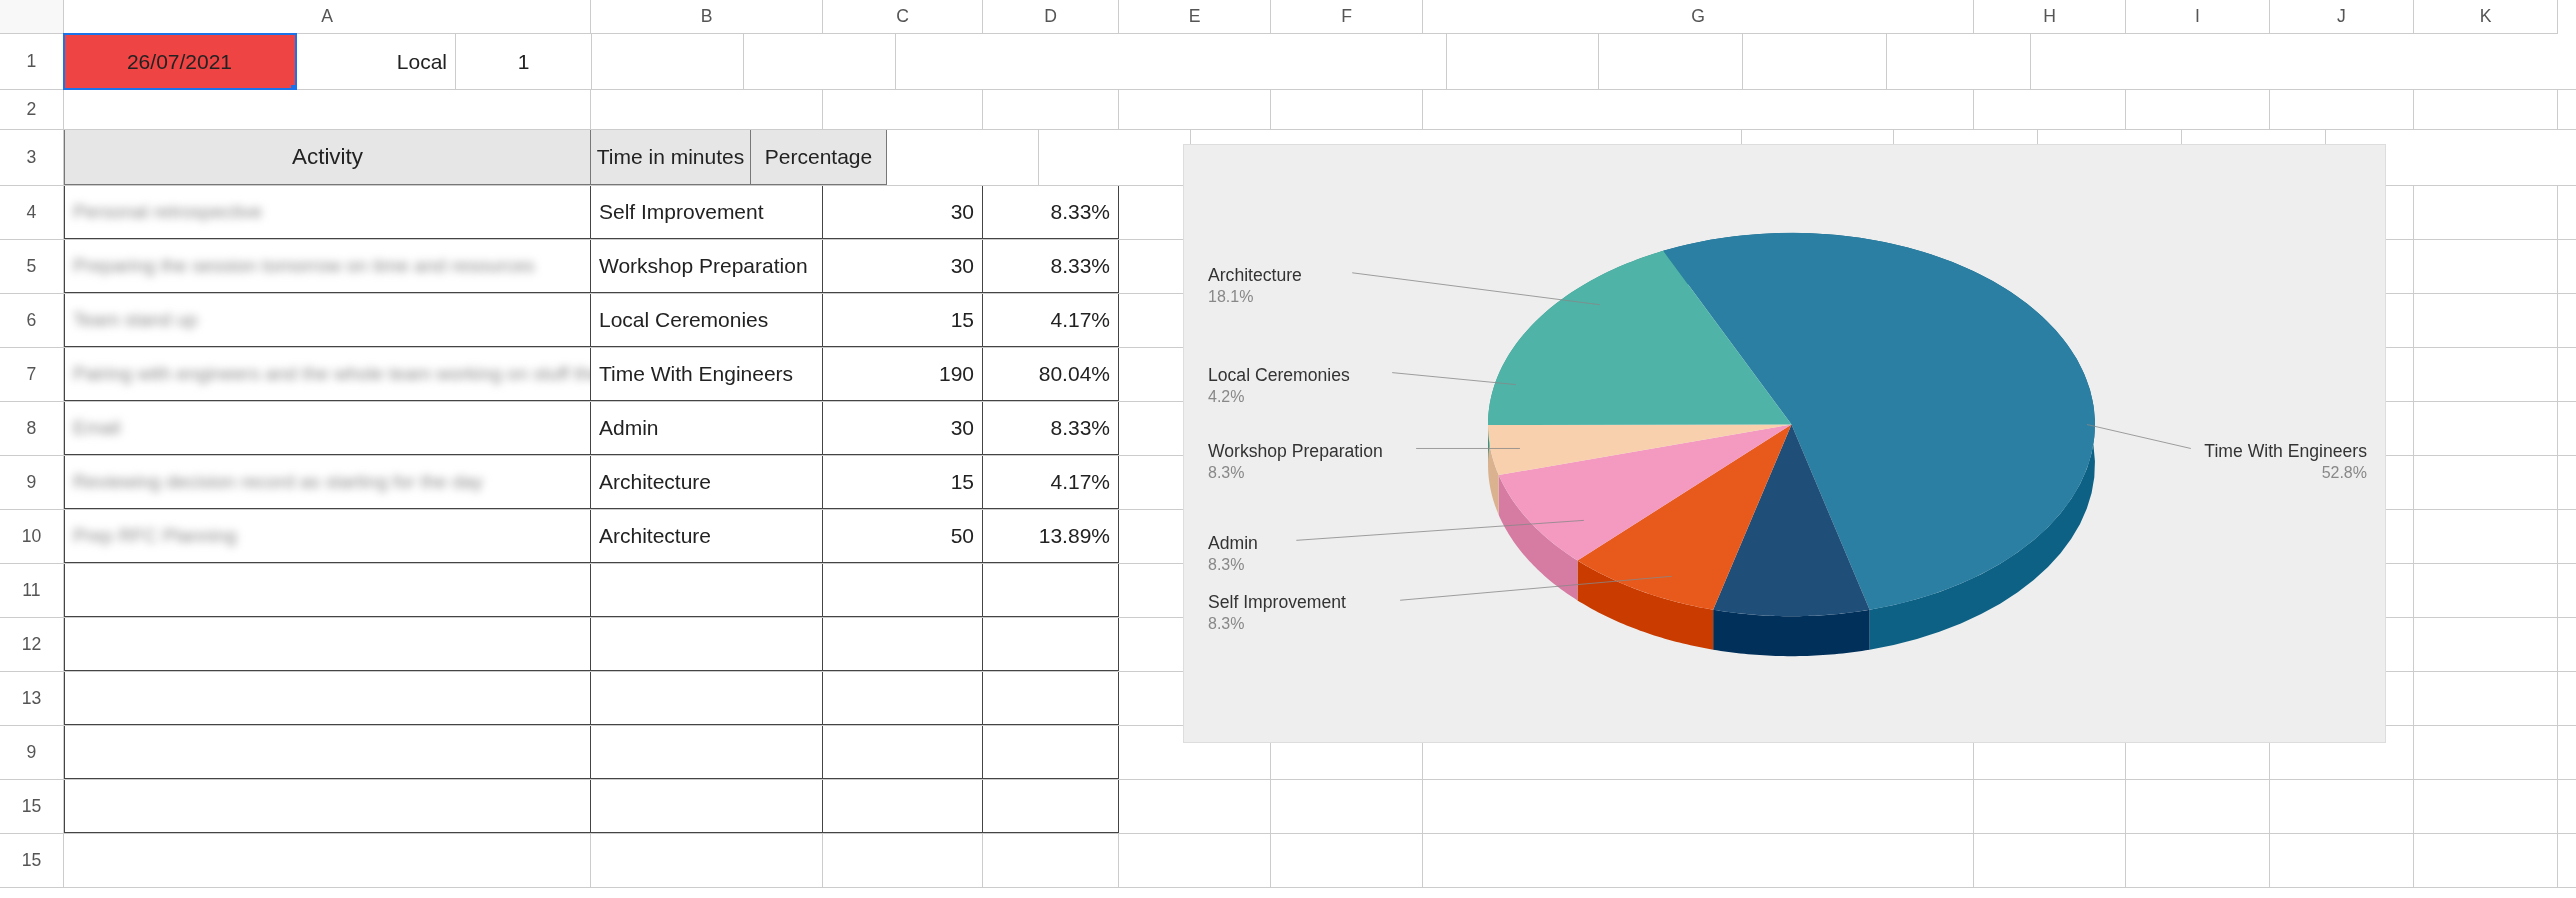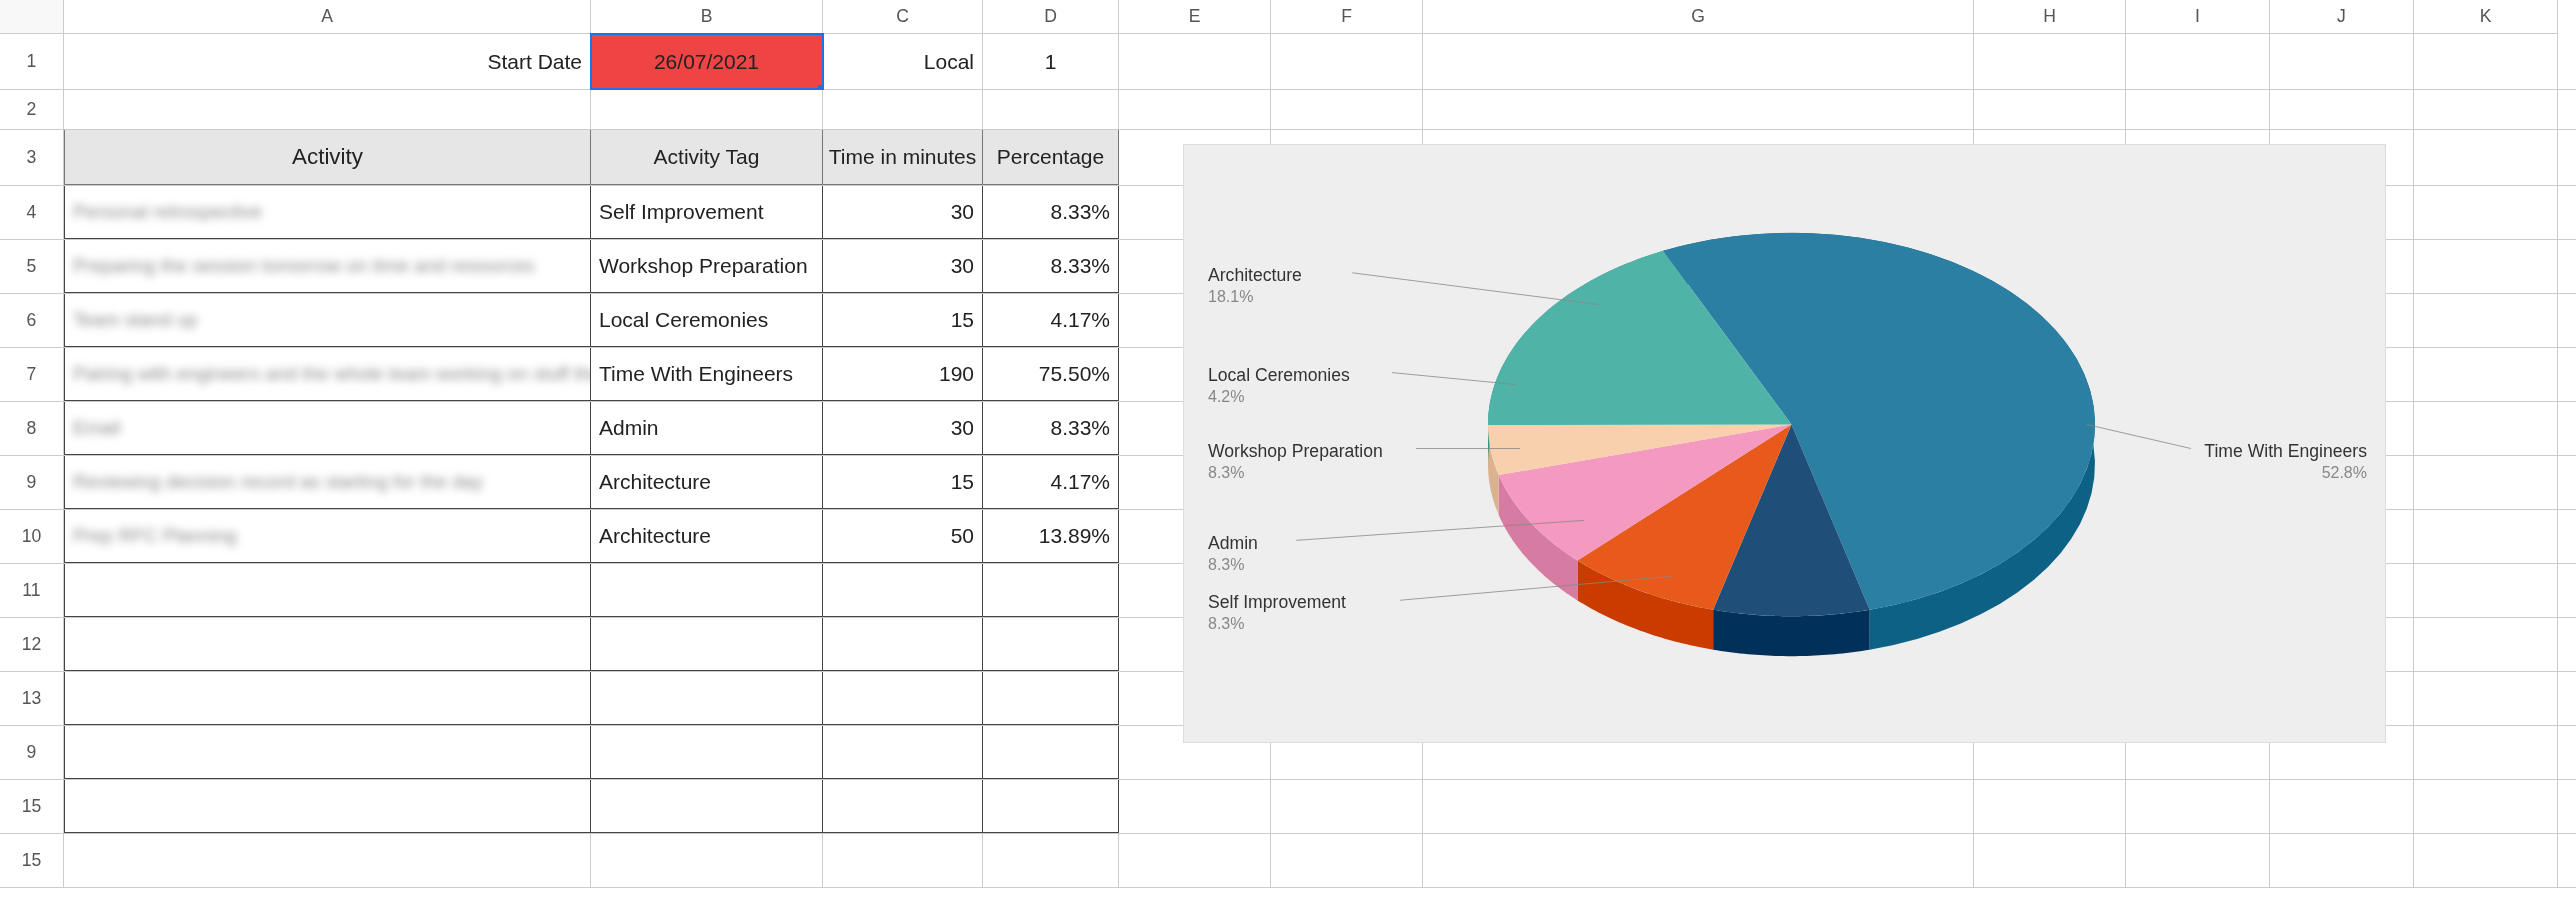--- a/index.html
+++ b/index.html
@@ -180,21 +180,20 @@
     <div class="row-h" style="height:54px">12</div>
     <div class="row-h" style="height:54px">13</div>
     <div class="row-h" style="height:54px">9</div>
     <div class="row-h" style="height:54px">15</div>
     <div class="row-h" style="height:54px">15</div>
   </div>
 
   <div class="grid">
 
     <div class="row" style="height:56px">
-      <div class="cell cA right">Start Date</div>
       <div class="cell cB center selected">26/07/2021</div>
       <div class="cell cC right">Local</div>
       <div class="cell cD center">1</div>
       <div class="cell cE"></div>
       <div class="cell cF"></div>
       <div class="cell cG"></div>
       <div class="cell cH"></div>
       <div class="cell cI"></div>
       <div class="cell cJ"></div>
       <div class="cell cK"></div>
@@ -209,21 +208,20 @@
       <div class="cell cF"></div>
       <div class="cell cG"></div>
       <div class="cell cH"></div>
       <div class="cell cI"></div>
       <div class="cell cJ"></div>
       <div class="cell cK"></div>
     </div>
 
     <div class="row hdr-row" style="height:56px">
       <div class="cell cA">Activity</div>
-      <div class="cell cB">Activity Tag</div>
       <div class="cell cC">Time in minutes</div>
       <div class="cell cD">Percentage</div>
       <div class="cell cE" style="background:#fff"></div>
       <div class="cell cF" style="background:#fff"></div>
       <div class="cell cG" style="background:#fff"></div>
       <div class="cell cH" style="background:#fff"></div>
       <div class="cell cI" style="background:#fff"></div>
       <div class="cell cJ" style="background:#fff"></div>
       <div class="cell cK" style="background:#fff"></div>
     </div>
@@ -273,21 +271,21 @@
           <div class="cell cI"></div>
           <div class="cell cJ"></div>
           <div class="cell cK"></div>
         </div>
         <div class="row" style="height: 54px;">
           <div class="cell cA data-cell-border left-border">
             <span class="blur-text">Pairing with engineers and the whole team working on stuff they need help on</span>
           </div>
           <div class="cell cB data-cell-border">Time With Engineers</div>
           <div class="cell cC right data-cell-border">190</div>
-          <div class="cell cD right data-cell-border">75.50%</div>
+          <div class="cell cD right data-cell-border">80.04%</div>
           <div class="cell cE"></div>
           <div class="cell cF"></div>
           <div class="cell cG"></div>
           <div class="cell cH"></div>
           <div class="cell cI"></div>
           <div class="cell cJ"></div>
           <div class="cell cK"></div>
         </div>
         <div class="row" style="height: 54px;">
           <div class="cell cA data-cell-border left-border">

